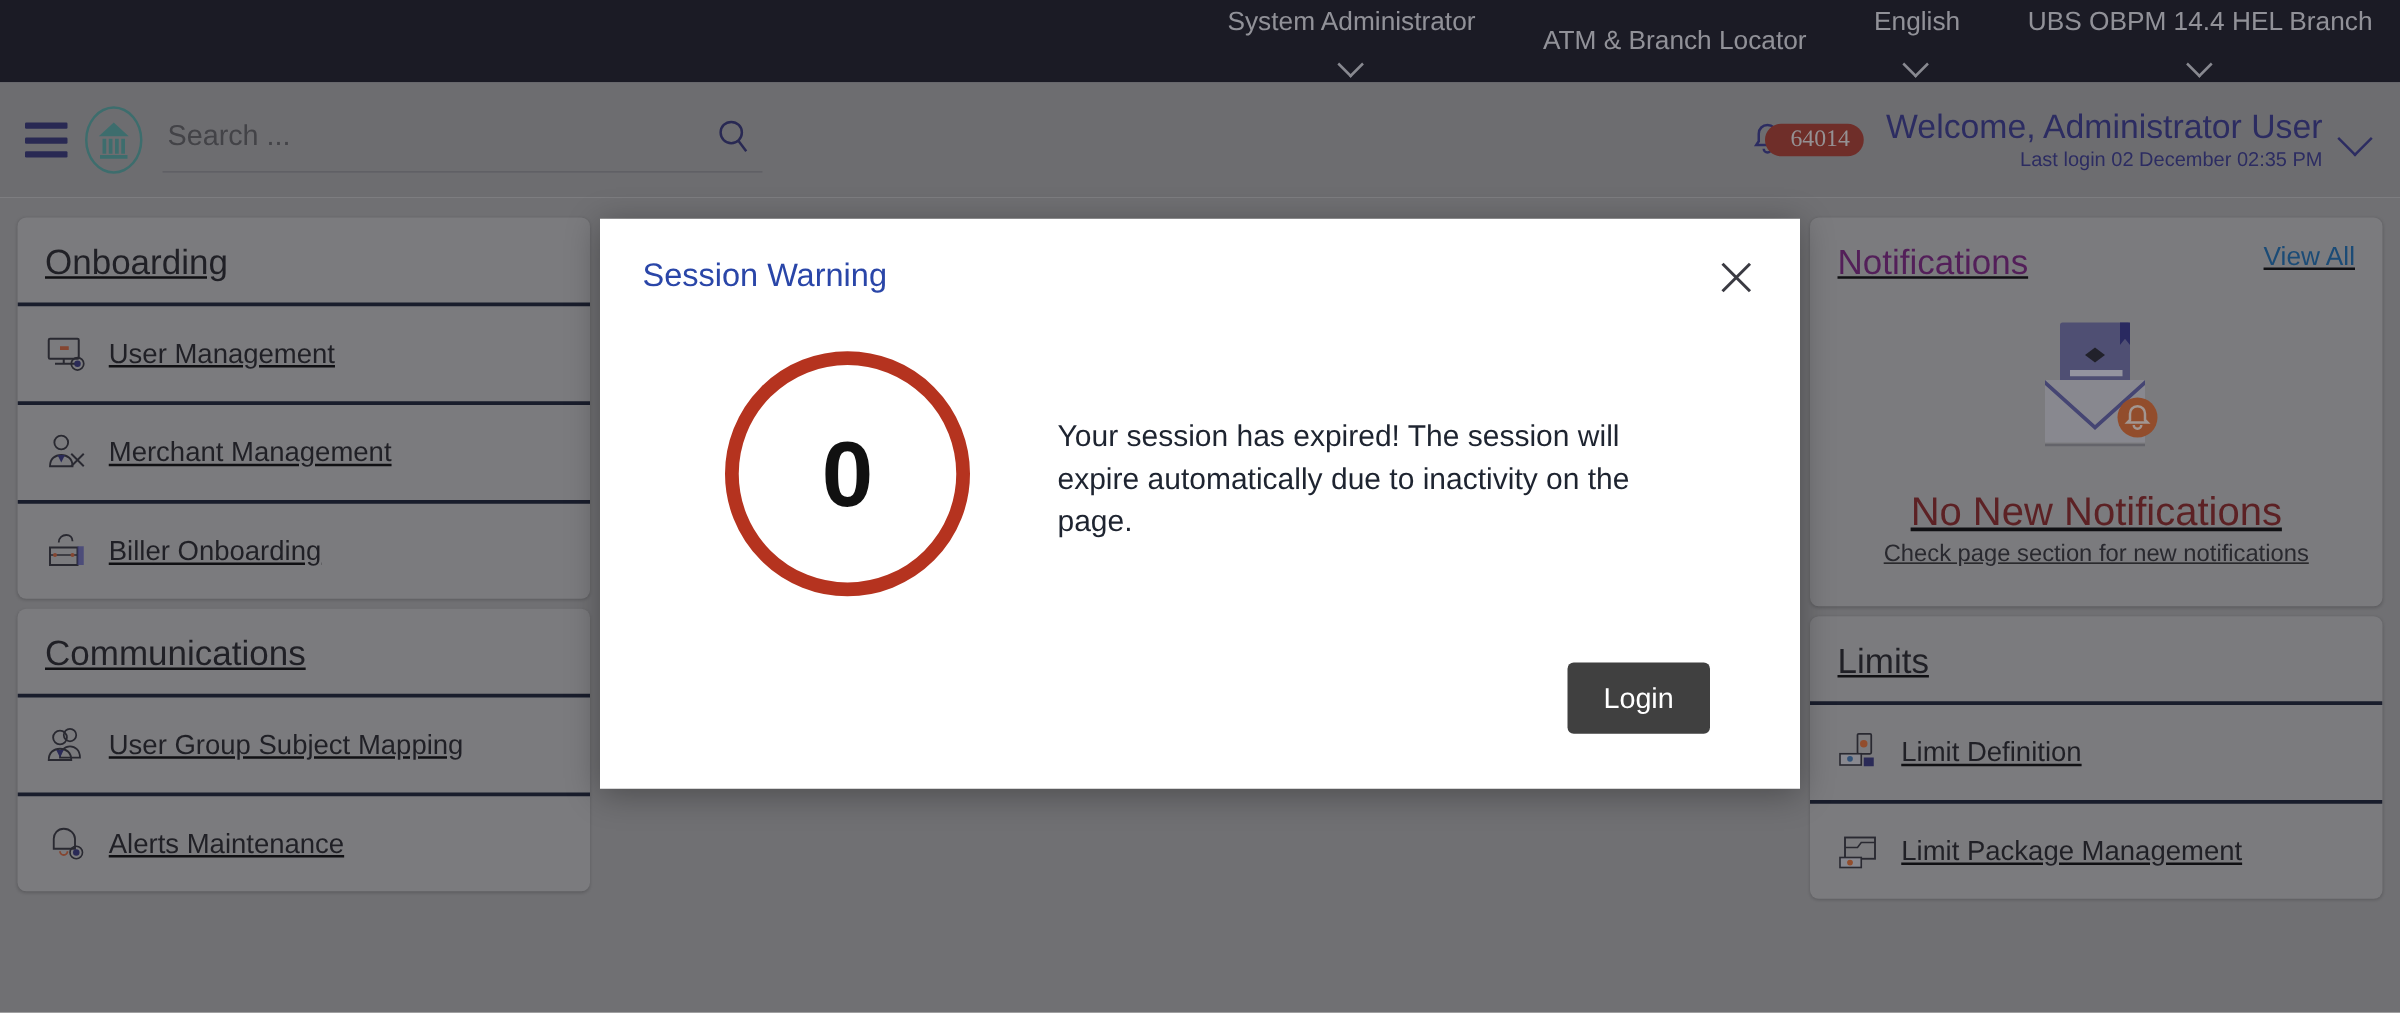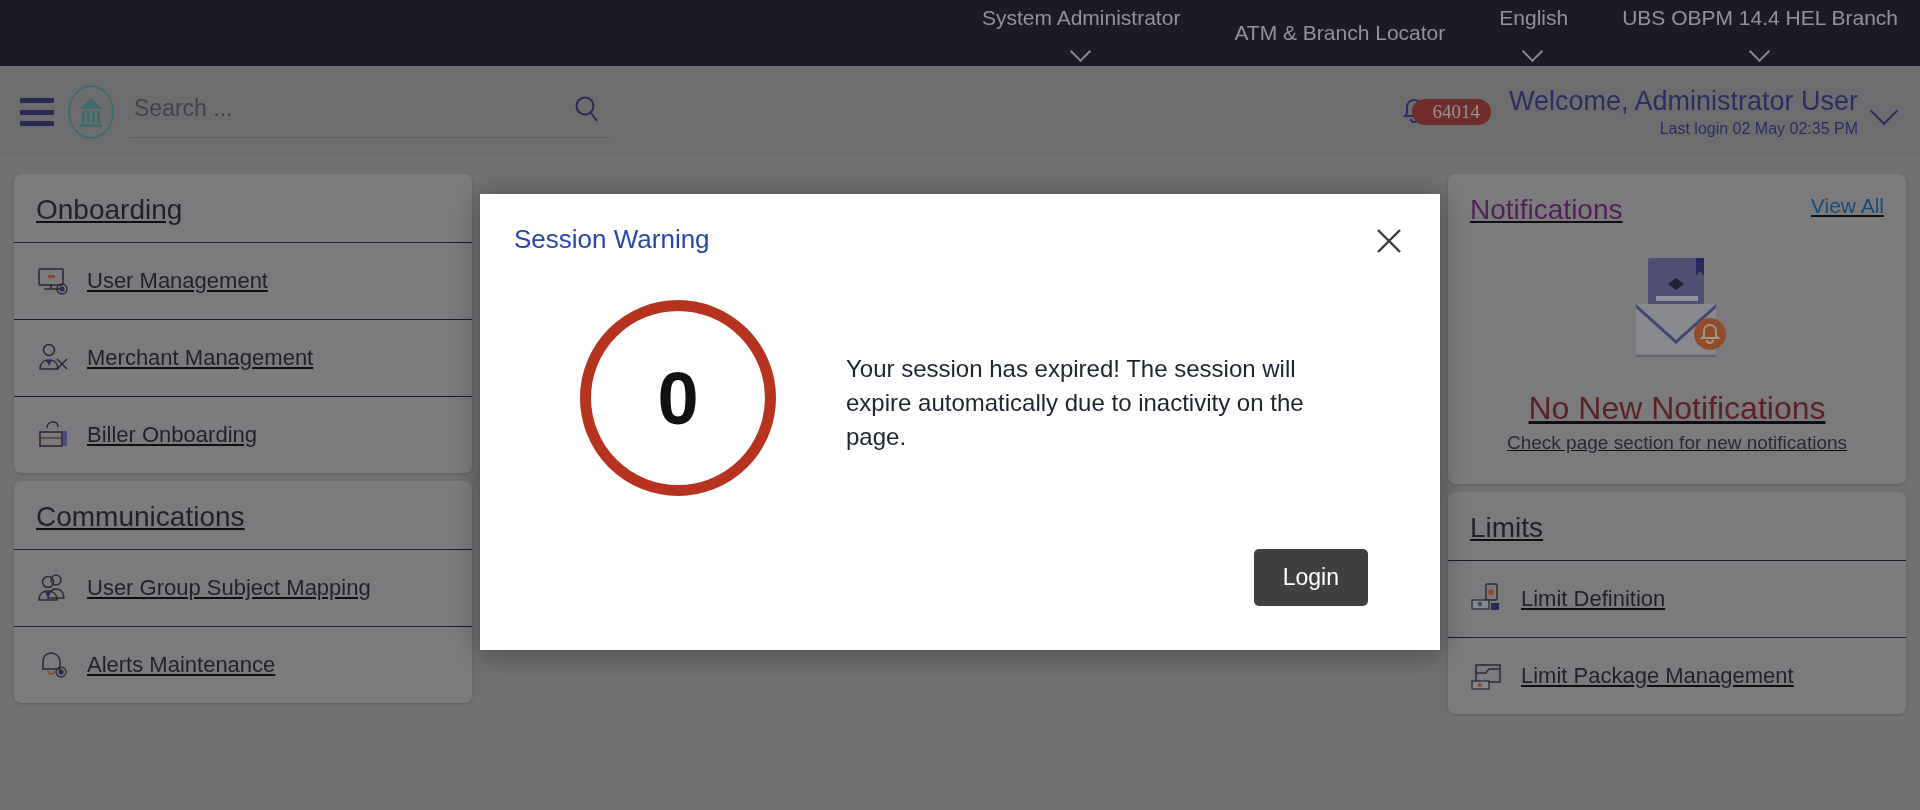--- a/index.html
+++ b/index.html
@@ -166,21 +166,21 @@
   }
   .card-title {
     font-size: 28px;
     color: #1c1c20;
     padding: 20px 22px 16px 22px;
   }
   .card-row {
     display: flex; align-items: center;
     gap: 17px;
     padding: 21px 22px;
-    border-top: 1px solid #0f172a;
+    border-top: 3px solid #0f172a;
     cursor: pointer;
     font-size: 22px;
     color: #1c1c20;
   }
   .card-row:first-of-type { border-top: none; }
   .row-icon { width: 34px; height: 34px; flex: 0 0 auto; }
 
   
   .notif-head {
     display: flex; align-items: flex-start; justify-content: space-between;
@@ -195,21 +195,21 @@
   .notif-empty-title { font-size: 32px; color: #7f1d1d; margin-top: 22px; }
   .notif-empty-sub  { font-size: 19px; color: #2b2b2f; margin-top: 5px; }
 
   
   .overlay {
     position: absolute; inset: 0;
     background: rgba(40,40,48,.40);
   }
   .modal {
     position: absolute;
-    left: 480px; top: 194px;
+    left: 480px; top: 175px;
     width: 960px; height: 456px;
     background: #fff;
     box-shadow: 0 4px 26px rgba(0,0,0,.33);
     display: flex; flex-direction: column;
   }
   .modal-head {
     display: flex; align-items: flex-start; justify-content: space-between;
     padding: 30px 34px 0 34px;
   }
   .modal-title { font-size: 26px; color: #2a46a8; }
@@ -306,21 +306,21 @@
     <div class="welcome-block">
       <div class="bell-badge">
         <svg width="28" height="30" viewBox="0 0 28 30">
           <path d="M14 3c-4 0-7 3-7 7v6l-2 3h18l-2-3v-6c0-4-3-7-7-7z" fill="none" stroke="#2f2f83" stroke-width="2"></path>
           <path d="M11 22a3 3 0 0 0 6 0" fill="none" stroke="#2f2f83" stroke-width="2"></path>
         </svg>
         <span class="badge-count">64014</span>
       </div>
       <div class="welcome-text">
         <div class="welcome-name">Welcome, Administrator User</div>
-        <div class="last-login">Last login 02 May 02:35 PM</div>
+        <div class="last-login">Last login 02 December 02:35 PM</div>
       </div>
       <div class="welcome-chev"></div>
     </div>
   </div>
 
   <div class="dash">
 
     <div class="col">
       <div class="card">
         <div class="card-title">Onboarding</div>

